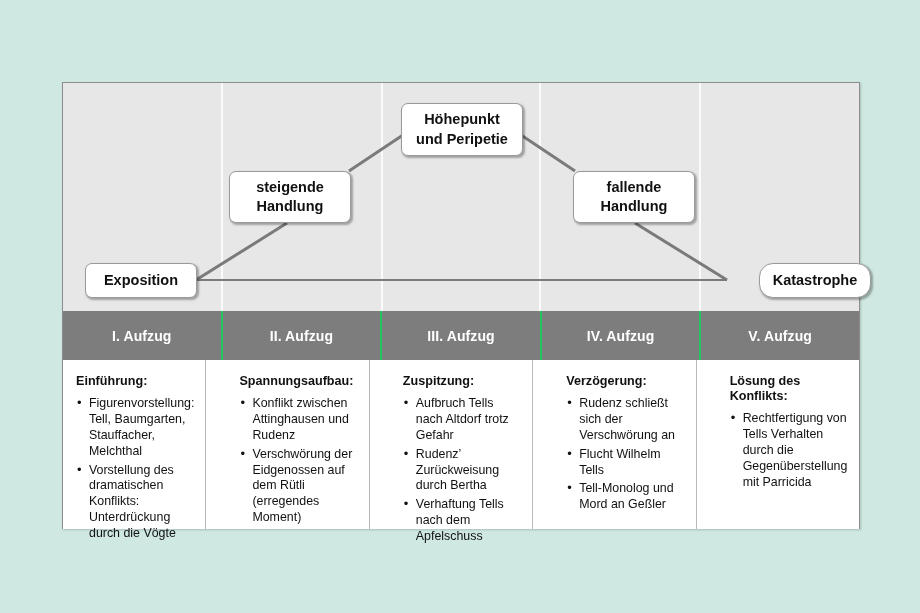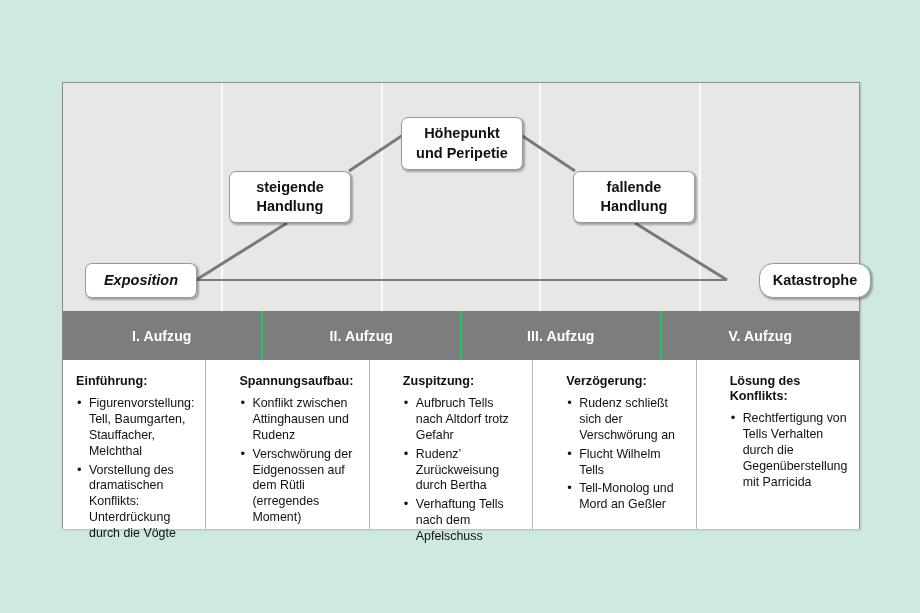--- a/index.html
+++ b/index.html
@@ -170,49 +170,50 @@
 
         <line x1="286" y1="88" x2="340" y2="52" stroke="#7a7a7a" stroke-width="3"></line>
 
         <line x1="458" y1="52" x2="512" y2="88" stroke="#7a7a7a" stroke-width="3"></line>
 
         <line x1="572" y1="140" x2="664" y2="197" stroke="#7a7a7a" stroke-width="3"></line>
 
         <line x1="133" y1="197" x2="664" y2="197" stroke="#7a7a7a" stroke-width="2"></line>
       </svg>
 
-      <div class="node" style="left:22px; top:180px; width:112px; height:35px;font-style:italic;">
+      <div class="node" style="left:22px; top:180px; width:112px; height:35px;">
         <span>Exposition</span>
       </div>
 
       <div class="node" style="left:166px; top:88px; width:122px; height:52px;">
         <span>steigende</span>
         <span>Handlung</span>
       </div>
 
-      <div class="node" style="left:338px; top:34px; width:122px; height:53px;">
+      <div class="node" style="left:338px; top:20px; width:122px; height:53px;">
         <span>Höhepunkt</span>
         <span>und Peripetie</span>
       </div>
 
       <div class="node" style="left:510px; top:88px; width:122px; height:52px;">
         <span>fallende</span>
         <span>Handlung</span>
       </div>
 
       <div class="node" style="left:696px; top:180px; width:112px; height:35px;border-radius:14px;">
         <span>Katastrophe</span>
       </div>
 
     </div>
 
     <div class="acts">
       <div class="act">I. Aufzug</div>
       <div class="act">II. Aufzug</div>
       <div class="act">III. Aufzug</div>
+      <div class="act">IV. Aufzug</div>
       <div class="act">V. Aufzug</div>
     </div>
 
     <div class="content">
 
       <div class="cell">
         <div class="cell-title">Einführung:</div>
         <ul>
           <li>Figurenvorstellung: Tell, Baumgarten, Stauffacher, Melchthal</li>
           <li>Vorstellung des drama­tischen Konflikts: Unterdrückung durch die Vögte</li>

